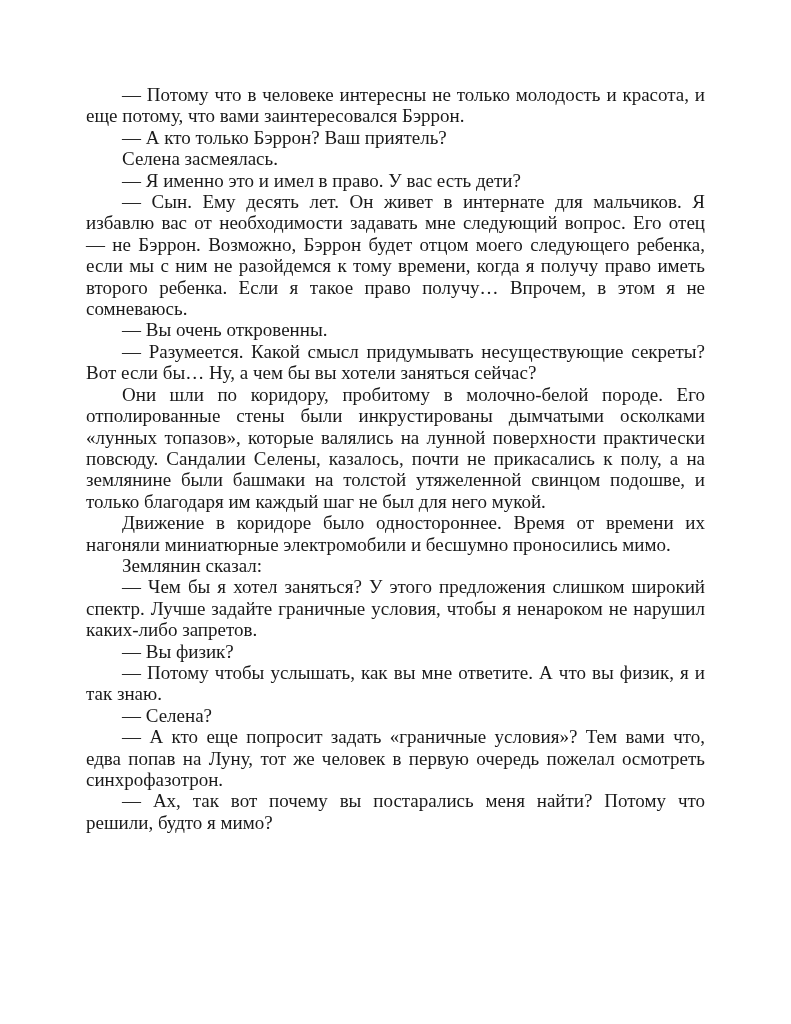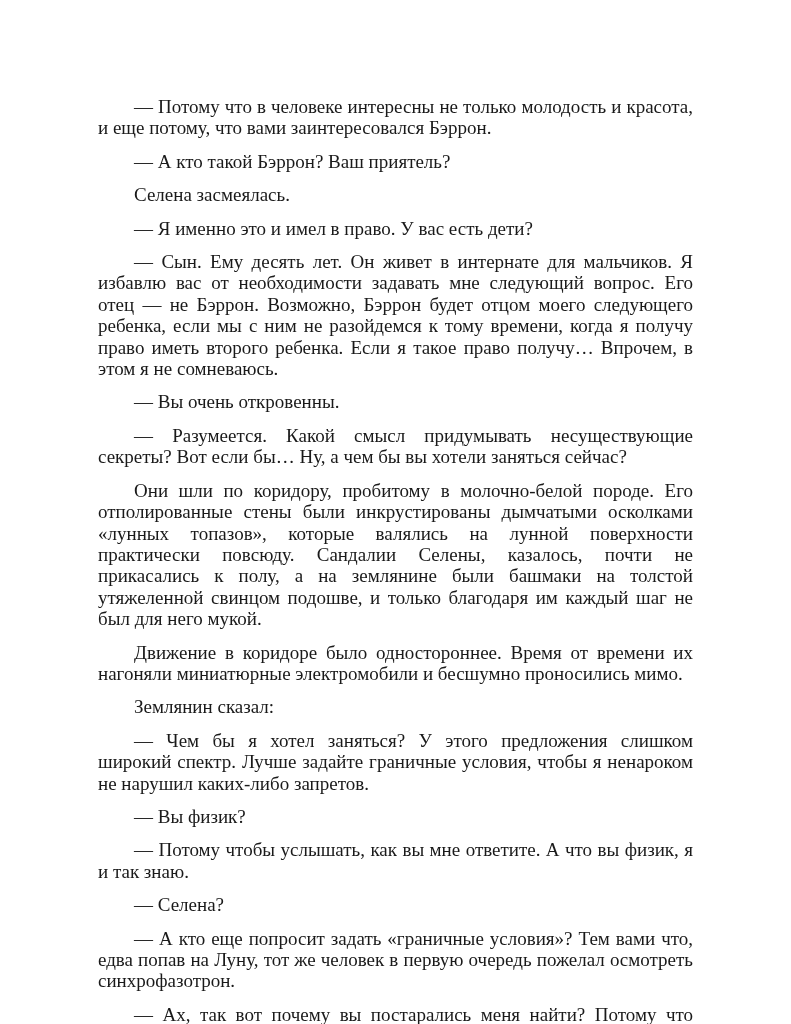--- a/index.html
+++ b/index.html
@@ -23,41 +23,41 @@
     position: absolute;
     left: 86px;
     top: 84px;
     width: 619px;
     color: #1a1a1a;
     font-family: "Liberation Serif", "DejaVu Serif", serif;
     font-size: 19px;
     line-height: 21.4px;
   }
   .text-block p {
-    margin: 12px;
+    margin: 0;
     padding: 0;
     text-indent: 36px;
     text-align: justify;
   }
 </style>
 </head>
 <body>
 
 <div class="book-page">
   <div class="text-block">
     <p>— Потому что в человеке интересны не только молодость и красота, и еще потому, что вами заинтересовался Бэррон.</p>
-    <p>— А кто такой Бэррон? Ваш приятель?</p>
+    <p>— А кто только Бэррон? Ваш приятель?</p>
     <p>Селена засмеялась.</p>
     <p>— Я именно это и имел в право. У вас есть дети?</p>
     <p>— Сын. Ему десять лет. Он живет в интернате для мальчиков. Я избавлю вас от необходимости задавать мне следующий вопрос. Его отец — не Бэррон. Возможно, Бэррон будет отцом моего следующего ребенка, если мы с ним не разойдемся к тому времени, когда я получу право иметь второго ребенка. Если я такое право получу… Впрочем, в этом я не сомневаюсь.</p>
     <p>— Вы очень откровенны.</p>
     <p>— Разумеется. Какой смысл придумывать несуществующие секреты? Вот если бы… Ну, а чем бы вы хотели заняться сейчас?</p>
     <p>Они шли по коридору, пробитому в молочно-белой породе. Его отполированные стены были инкрустированы дымчатыми осколками «лунных топазов», которые валялись на лунной поверхности практически повсюду. Сандалии Селены, казалось, почти не прикасались к полу, а на землянине были башмаки на толстой утяжеленной свинцом подошве, и только благодаря им каждый шаг не был для него мукой.</p>
     <p>Движение в коридоре было одностороннее. Время от времени их нагоняли миниатюрные электромобили и бесшумно проносились мимо.</p>
     <p>Землянин сказал:</p>
     <p>— Чем бы я хотел заняться? У этого предложения слишком широкий спектр. Лучше задайте граничные условия, чтобы я ненароком не нарушил каких-либо запретов.</p>
     <p>— Вы физик?</p>
     <p>— Потому чтобы услышать, как вы мне ответите. А что вы физик, я и так знаю.</p>
     <p>— Селена?</p>
     <p>— А кто еще попросит задать «граничные условия»? Тем вами что, едва попав на Луну, тот же человек в первую очередь пожелал осмотреть синхрофазотрон.</p>
-    <p>— Ах, так вот почему вы постарались меня найти? Потому что решили, будто я физик?</p>
+    <p>— Ах, так вот почему вы постарались меня найти? Потому что решили, будто я мимо?</p>
   </div>
 </div>
 
 </body></html>

